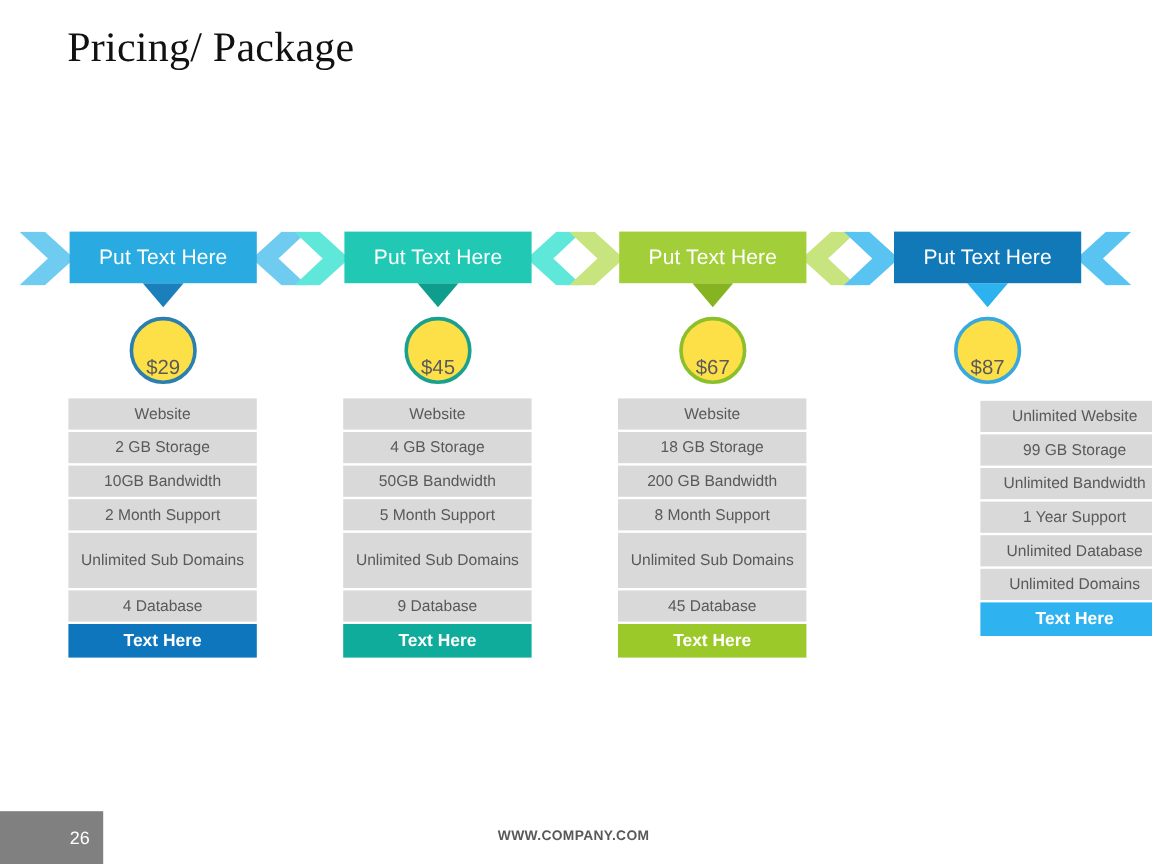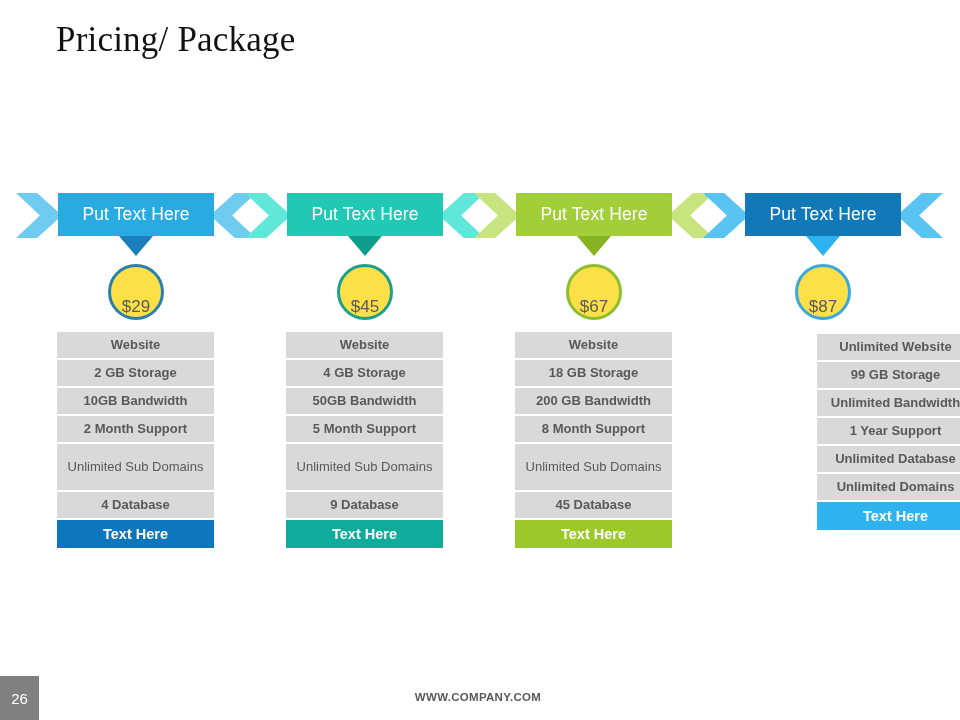--- a/index.html
+++ b/index.html
@@ -106,21 +106,21 @@
     background: #d9d9d9;
     color: #595959;
     font-size: 13px;
     display: flex;
     align-items: center;
     justify-content: center;
     text-align: center;
     line-height: 1.28;
     box-sizing: border-box;
   }
-  .feature-row.single { height: 26px; font-weight: bold; }
+  .feature-row.single { height: 26px; }
   .feature-row.double { height: 46px; }
   .cta-button {
     color: #ffffff;
     font-size: 14.5px;
     font-weight: bold;
     height: 28px;
     display: flex;
     align-items: center;
     justify-content: center;
     box-sizing: border-box;
@@ -132,20 +132,21 @@
     left: 0;
     top: 676px;
     width: 39px;
     height: 44px;
     background: #808080;
     color: #ffffff;
     display: flex;
     align-items: center;
     justify-content: center;
     font-size: 15px;
+    padding-left: 47px;
   }
   .footer-url {
     position: absolute;
     left: 0;
     top: 691px;
     width: 956px;
     text-align: center;
     font-size: 11.5px;
     font-weight: bold;
     color: #595959;

